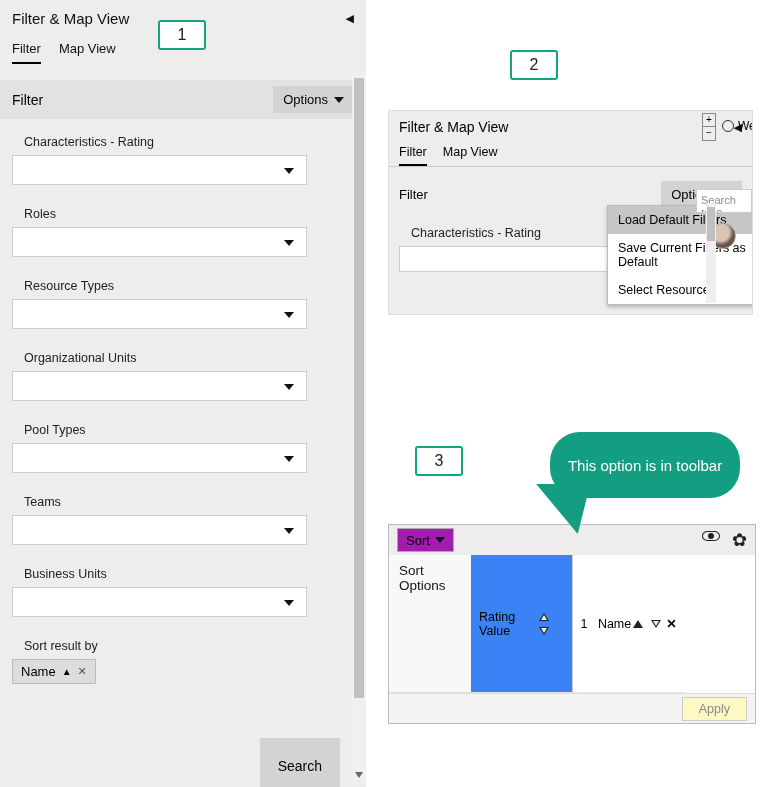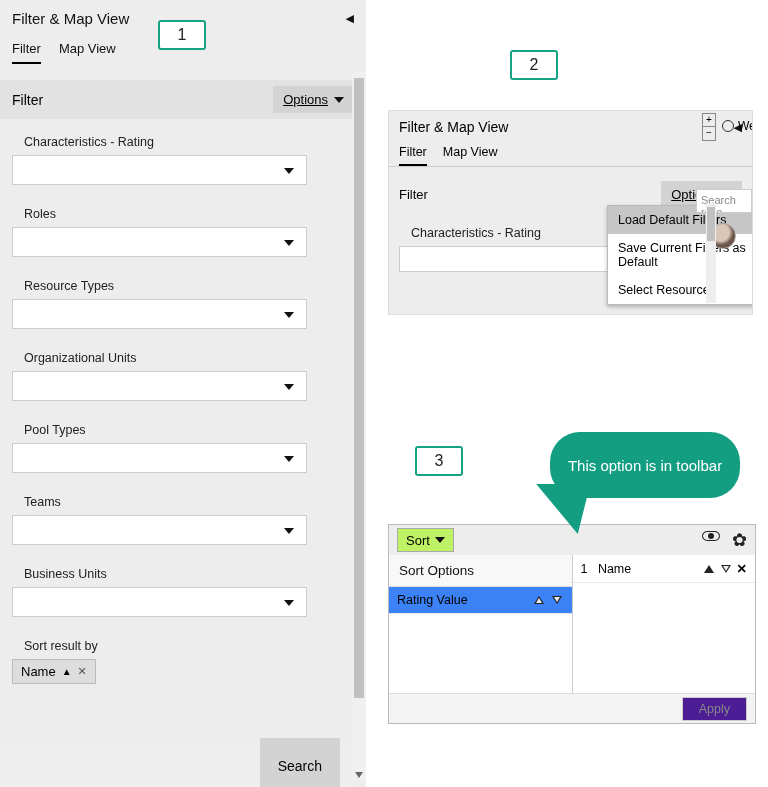--- a/index.html
+++ b/index.html
@@ -45,21 +45,20 @@
     padding: 6px 12px;
     display: flex; justify-content: space-between; align-items: center;
     background: #e2e2e2;
     font-size: 14px;
   }
   .options-btn {
     background: #d3d3d3; border: none;
     padding: 6px 10px; font-size: 13px;
     display: flex; align-items: center; gap: 6px;
     cursor: pointer;
-    text-decoration: underline;
   }
   .caret-down {
     width: 0; height: 0;
     border-left: 5px solid transparent;
     border-right: 5px solid transparent;
     border-top: 6px solid #111;
   }
   .p1-body {
     padding: 12px 12px 0 12px;
     height: 640px;
@@ -207,37 +206,37 @@
     width: 368px; height: 200px;
     background: #fff;
     border: 1px solid #bbb;
   }
   .p3-toolbar {
     height: 30px; background: #ededed;
     display: flex; align-items: center; justify-content: space-between;
     padding: 0 8px;
   }
   .p3-sort-btn {
-    background: #bef264; border: 1px solid #aaa;
+    background: #a21caf; border: 1px solid #aaa;
     height: 24px; padding: 0 8px; font-size: 13px;
     display: flex; align-items: center; gap: 5px;
   }
   .p3-right-icons { display: flex; gap: 12px; font-size: 15px; color: #222; }
   .eye {
     width: 18px; height: 10px;
     border: 1.5px solid #222; border-radius: 60% / 100%;
     position: relative;
   }
   .eye:after {
     content: ""; position: absolute; left: 5px; top: 1px;
     width: 6px; height: 6px; background: #222; border-radius: 50%;
   }
   .gear { font-size: 18px; line-height: 1; }
   .p3-body { display: flex; height: 138px; }
-  .p3-col { flex: 1; border-right: 1px solid #ccc; display: flex; flex-direction: column; }
+  .p3-col { flex: 1; border-right: 1px solid #ccc; display: flex; }
   .p3-col:last-child { border-right: none; }
   .p3-col-head {
     padding: 8px 10px; font-size: 13.5px; color: #111; background: #f8f8f8;
     border-bottom: 1px solid #ddd;
   }
   .p3-row {
     display: flex; align-items: center; justify-content: space-between;
     padding: 6px 8px; font-size: 12.5px;
     border-bottom: 1px solid #e8e8e8;
   }
@@ -248,21 +247,21 @@
   .tri-up { border-left: 5px solid transparent; border-right: 5px solid transparent; border-bottom: 8px solid #222; }
   .tri-dn { border-left: 5px solid transparent; border-right: 5px solid transparent; border-top: 8px solid #222; }
   .tri-up.hollow { border-bottom: 8px solid transparent; position: relative; }
   .tri-up.hollow:before { content: ""; position: absolute; left: -5px; top: 0; border-left: 5px solid transparent; border-right: 5px solid transparent; border-bottom: 8px solid #222; }
   .tri-up.hollow:after { content: ""; position: absolute; left: -3px; top: 2px; border-left: 3px solid transparent; border-right: 3px solid transparent; border-bottom: 5px solid #ececec; }
   .tri-dn.hollow { border-top: 8px solid transparent; position: relative; }
   .tri-dn.hollow:before { content: ""; position: absolute; left: -5px; top: -8px; border-left: 5px solid transparent; border-right: 5px solid transparent; border-top: 8px solid #222; }
   .tri-dn.hollow:after { content: ""; position: absolute; left: -3px; top: -7px; border-left: 3px solid transparent; border-right: 3px solid transparent; border-top: 5px solid #ececec; }
   .x-icon { font-weight: bold; cursor: pointer; }
   .p3-footer { height: 30px; display: flex; justify-content: flex-end; align-items: center; padding: 0 8px; background: #f3f3f3; border-top: 1px solid #ddd; }
-  .apply-btn { background: #4c1d95; border: 1px solid #ccc; color: #888; padding: 4px 16px; font-size: 12.5px; }
+  .apply-btn { background: #fef9c3; border: 1px solid #ccc; color: #888; padding: 4px 16px; font-size: 12.5px; }
 </style>
 </head>
 <body>
 
 <div class="badge badge-1">
     <span>1</span>
   </div>
 <div class="badge badge-2">
     <span>2</span>
   </div>

